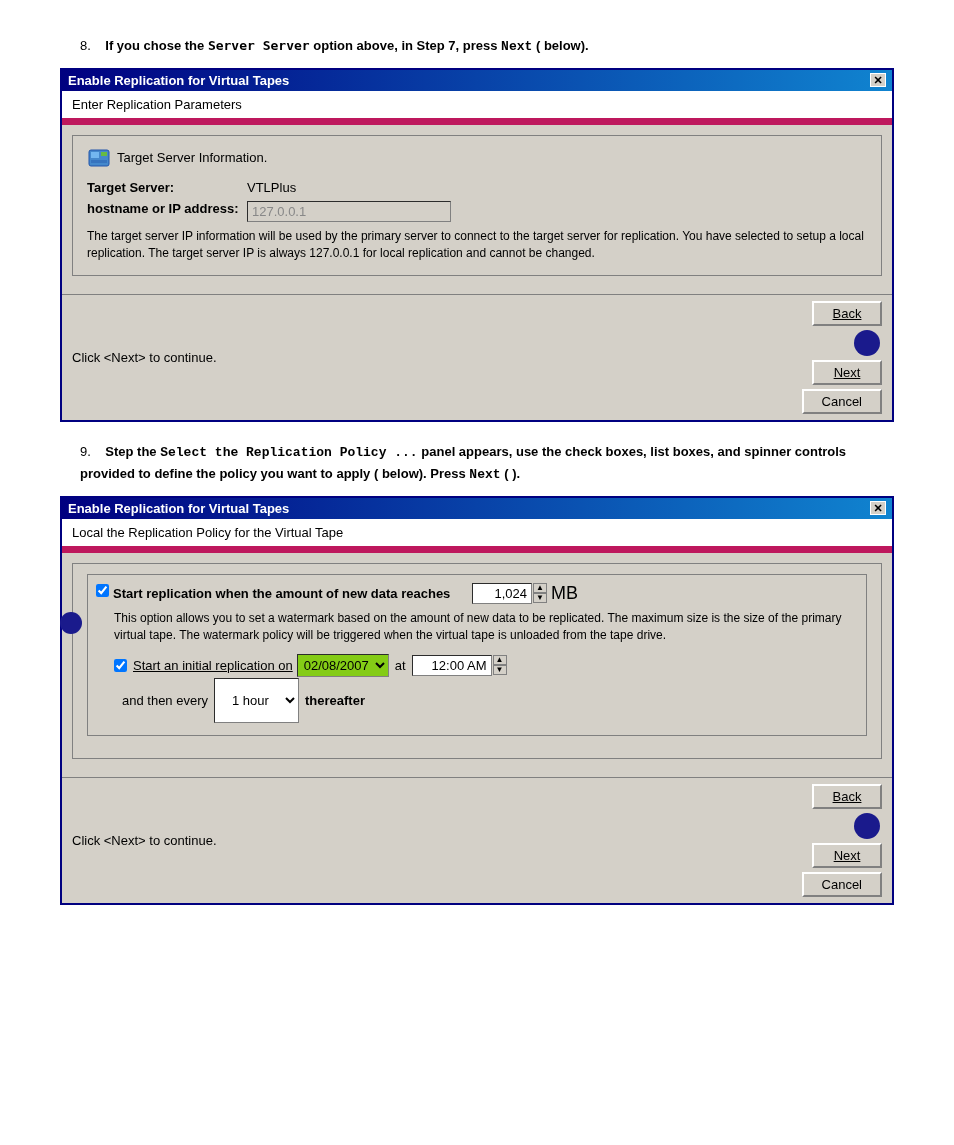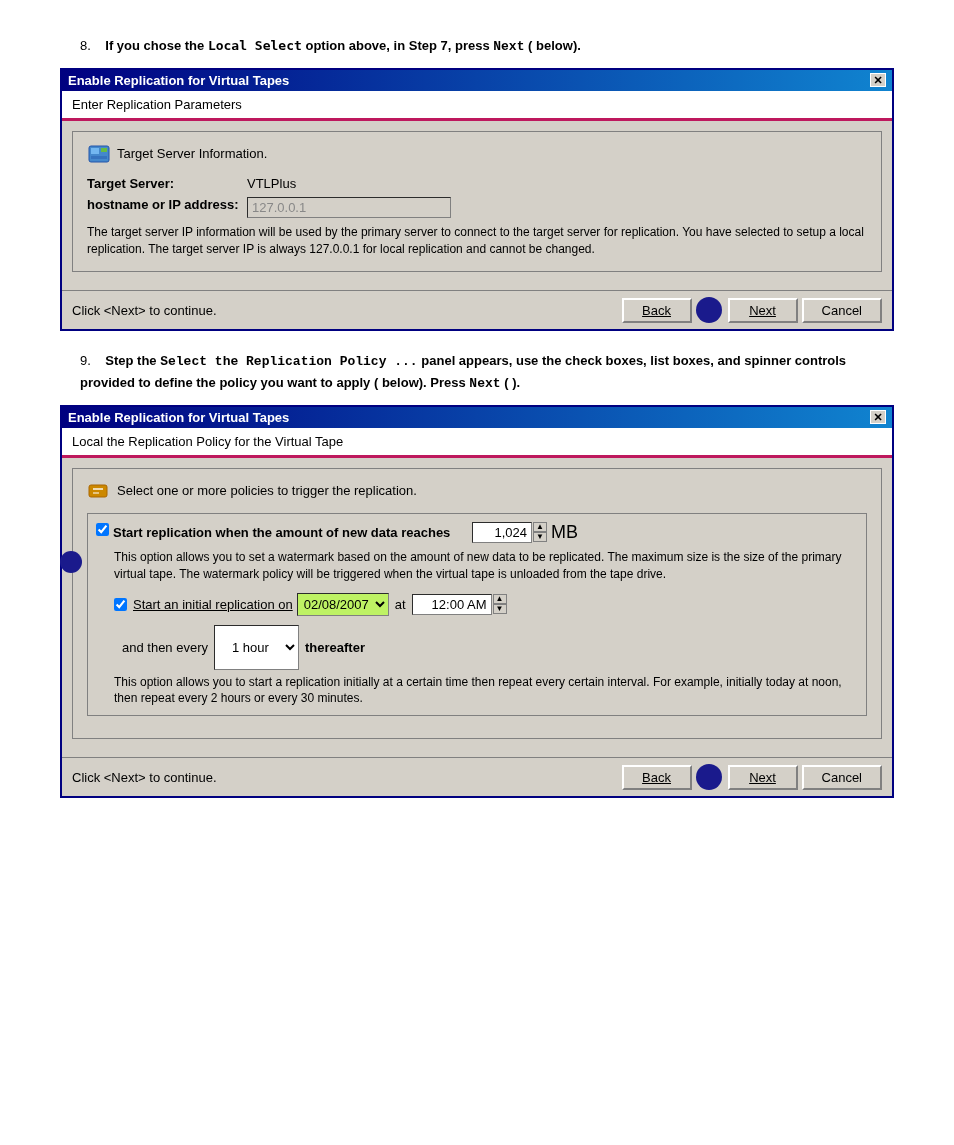--- a/index.html
+++ b/index.html
@@ -40,21 +40,21 @@
       display: flex;
       align-items: center;
       justify-content: center;
       cursor: pointer;
       font-weight: bold;
     }
     .dialog-subtitle {
       background: #fff;
       padding: 6px 10px;
       font-size: 13px;
-      border-bottom: 3px solid #be185d;
+      border-bottom: 7px solid #be185d;
     }
     .dialog-body {
       padding: 10px;
     }
 
     
     .panel {
       border: 1px solid #808080;
       background: #d4d0c8;
       padding: 10px 14px 14px 14px;
@@ -105,21 +105,21 @@
     
     .dialog-footer {
       background: #d4d0c8;
       border-top: 1px solid #808080;
       padding: 6px 10px;
       display: flex;
       align-items: center;
       justify-content: space-between;
     }
     .footer-text { font-size: 13px; }
-    .btn-group { display: flex; gap: 4px; align-items: flex-end; }
+    .btn-group { display: flex; gap: 4px; align-items: flex-end; flex-direction: column; }
 
     .btn {
       background: #d4d0c8;
       border: 2px solid;
       border-color: #fff #808080 #808080 #fff;
       padding: 3px 18px;
       font-size: 13px;
       cursor: pointer;
       min-width: 70px;
       text-align: center;
@@ -169,31 +169,31 @@
       display: flex;
       align-items: center;
       justify-content: center;
     }
     .unit-label { margin-left: 4px; font-size: 18px; }
 
     .date-row {
       display: flex;
       align-items: center;
       margin-left: 18px;
-      margin-bottom: 9px;
+      margin-bottom: 1px;
       margin-top: 2px;
     }
     .date-label {
       text-decoration: underline;
       font-size: 13px;
       margin-right: 4px;
     }
     .date-select {
       border: 1px inset #808080;
-      background: #bef264;
+      background: #84cc16;
       padding: 2px;
       font-size: 13px;
     }
     .at-label { margin: 0 6px; font-size: 13px; }
 
     .every-row {
       display: flex;
       align-items: center;
       margin-left: 26px;
       margin-bottom: 4px;
@@ -235,21 +235,21 @@
       display: inline-block;
     }
   </style>
 </head>
 <body>
 
 <p class="step-para">
   <span>8.</span>
   &nbsp;&nbsp;
   <strong>
-    <span>If you chose the</span> <code>Local  Select</code> <span>option above, in Step 7, press</span> <span class="monospace">Next</span> <span>(   below).</span>
+    <span>If you chose the</span> <code>Server  Server</code> <span>option above, in Step 7, press</span> <span class="monospace">Next</span> <span>(   below).</span>
   </strong>
 </p>
 
 <div class="dialog">
   <div class="dialog-titlebar">
     <span>Enable Replication for Virtual Tapes</span>
     <div class="dialog-titlebar-close">✕</div>
   </div>
   <div class="dialog-subtitle">Enter Replication Parameters</div>
   <div class="dialog-body">
@@ -301,30 +301,20 @@
 </p>
 
 <div class="dialog">
   <div class="dialog-titlebar">
     <span>Enable Replication for Virtual Tapes</span>
     <div class="dialog-titlebar-close">✕</div>
   </div>
   <div class="dialog-subtitle">Local the Replication Policy for the Virtual Tape</div>
   <div class="dialog-body">
     <div class="panel">
-      <div class="panel-header">
-        <span class="panel-icon">
-          <svg width="24" height="24" viewBox="0 0 24 24">
-            <rect x="2" y="6" width="18" height="12" rx="2" fill="#cc8800" stroke="#aa6600" stroke-width="1"></rect>
-            <rect x="6" y="9" width="10" height="2" fill="#fff" opacity="0.7"></rect>
-            <rect x="6" y="13" width="6" height="2" fill="#fff" opacity="0.5"></rect>
-          </svg>
-        </span>
-        <span>Select one or more policies to trigger the replication.</span>
-      </div>
 
       <div class="section-border">
         <div style="display:flex; align-items:flex-start; margin-bottom:6px;">
           <div style="position:relative; margin-right:4px; margin-top:1px;">
             
             <span class="blue-dot" style="position:absolute; left:-36px; top:28px; width:22px; height:22px;"></span>
             <input type="checkbox" checked="" style="">
           </div>
           <div>
             <span class="checkbox-label">Start replication when the amount of new data reaches</span>
@@ -355,21 +345,20 @@
         </div>
 
         <div class="every-row">
           <span class="every-label">and then every</span>
           <select class="every-select">
             <option>1 hour</option>
           </select>
           <span class="thereafter-label">thereafter</span>
         </div>
 
-        <div class="policy-info-text">This option allows you to start a replication initially at a certain time then repeat every certain interval. For example, initially today at noon, then repeat every 2 hours or every 30 minutes.</div>
       </div>
     </div>
   </div>
   <div class="dialog-footer">
     <span class="footer-text">Click &lt;Next&gt; to continue.</span>
     <div class="btn-group">
       <button class="btn">
         <span class="btn-underline">Back</span>
       </button>
       <span class="next-indicator"></span>

